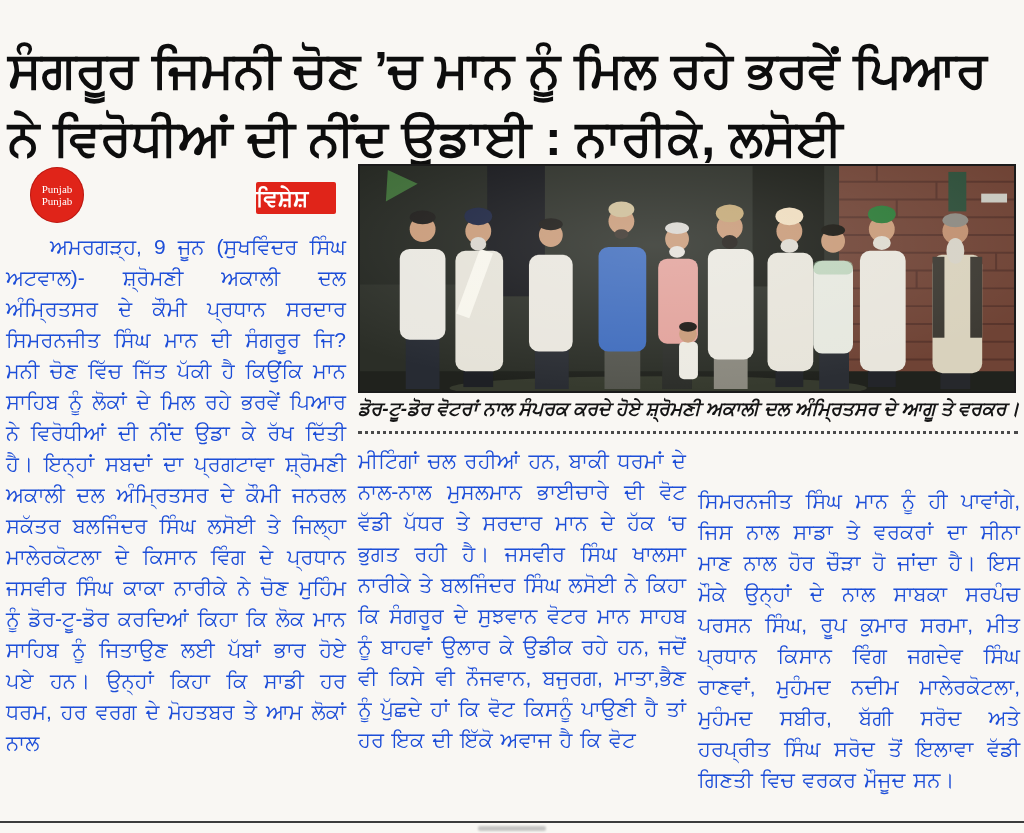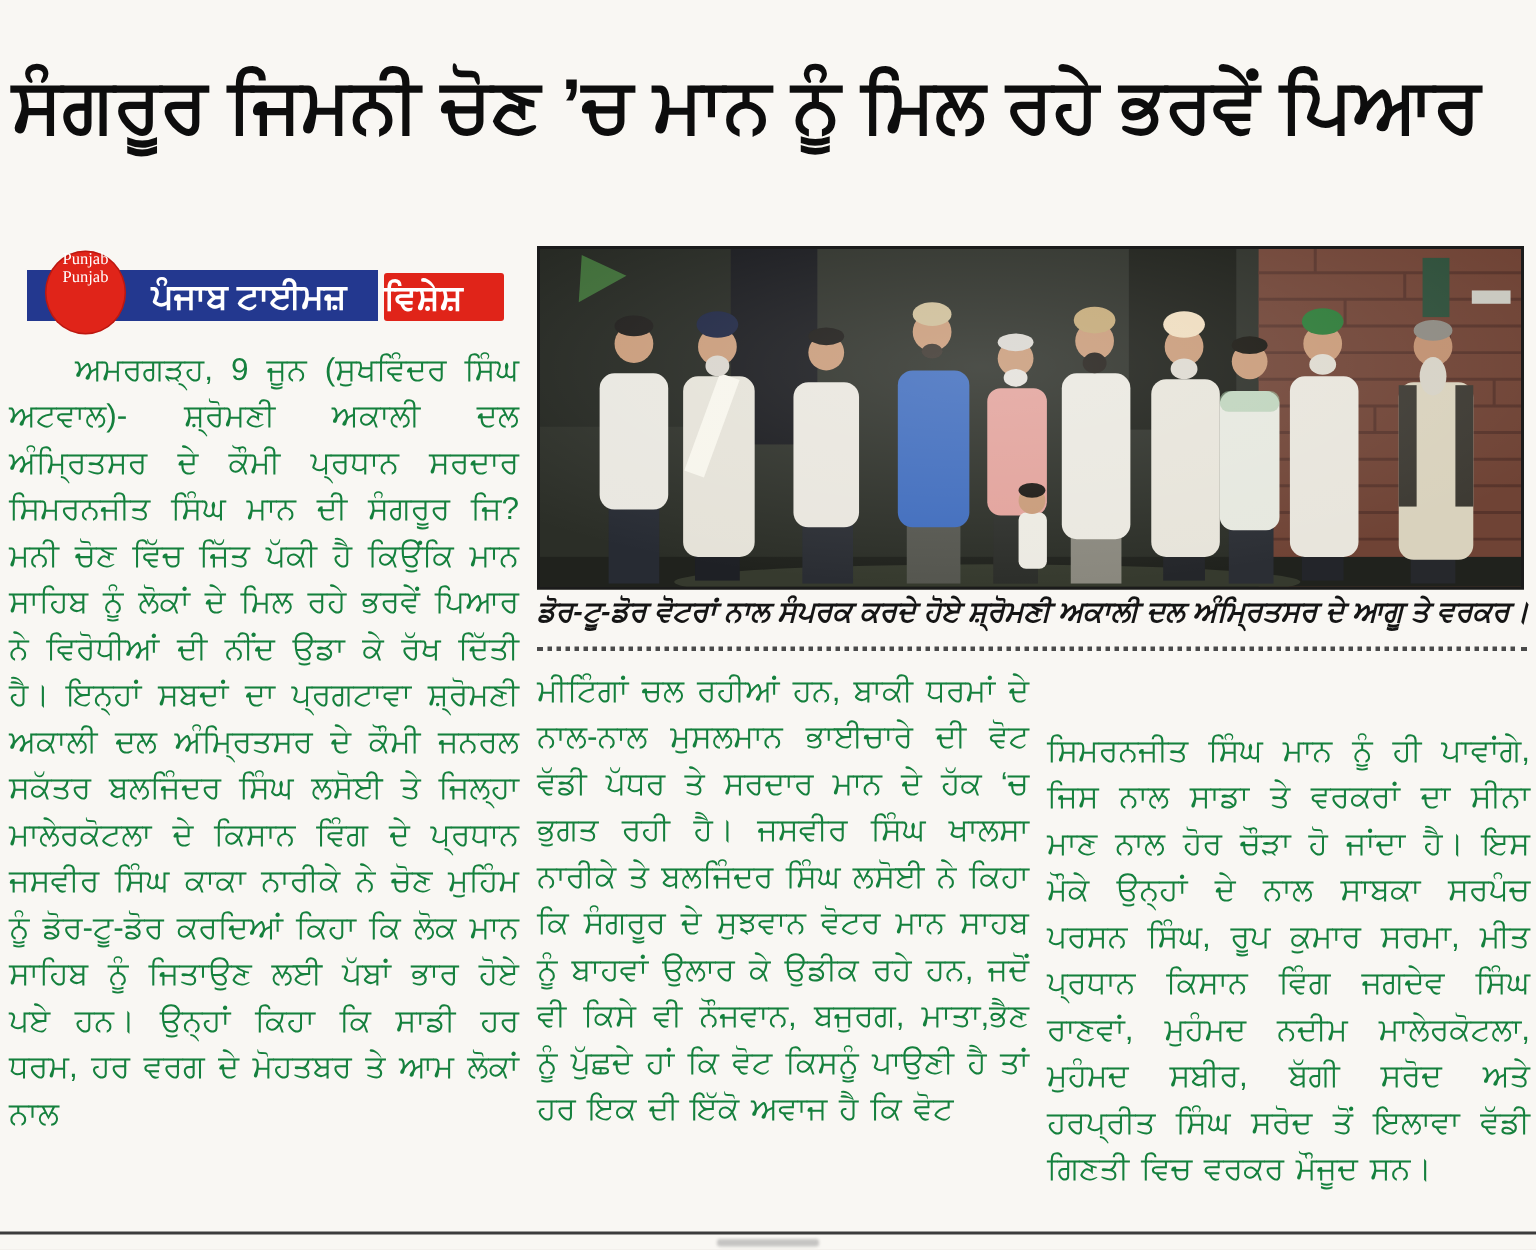--- a/index.html
+++ b/index.html
@@ -21,21 +21,21 @@
   .mast-banner{
     position:absolute;left:18px;top:20px;width:234px;height:34px;
     background:#23388f;color:#fff;font-weight:bold;font-size:23px;
     line-height:34px;text-align:center;padding-left:62px;box-sizing:border-box;
   }
   .mast-logo{
     position:absolute;left:30px;top:7px;width:54px;height:56px;border-radius:50%;
     background:#e02419;color:#fff;z-index:2;
     font-family:"Liberation Serif","DejaVu Serif",serif;
     font-size:11px;line-height:12px;text-align:center;
-    display:flex;flex-direction:column;
+    display:flex;flex-direction:column;justify-content:center;
     box-shadow:0 0 0 1px rgba(120,0,0,.35) inset;
   }
   .mast-badge{
     position:absolute;left:256px;top:22px;width:80px;height:32px;
     background:#e02419;color:#fff;font-weight:bold;font-size:23px;
     line-height:32px;text-align:left;border-radius:2px;
   }
   
   .photo{
     position:absolute;left:358px;top:164px;width:658px;height:229px;
@@ -45,21 +45,21 @@
   .caption{
     position:absolute;left:358px;top:397px;width:662px;
     font-size:19px;font-weight:bold;font-style:italic;color:#151515;line-height:24px;
   }
   .dotline{
     position:absolute;left:358px;top:431px;width:660px;height:0;
     border-top:3px dotted #4a4a4a;
   }
   
   .col{
-    position:absolute;color:#15803d;font-size:21px;line-height:31px;
+    position:absolute;color:#1d4ed8;font-size:21px;line-height:31px;
     text-align:justify;word-spacing:2px;
   }
   .col1{left:6px;top:231px;width:340px;height:592px;text-indent:44px;}
   .col2{left:358px;top:445px;width:328px;height:378px;}
   .col3{left:698px;top:445px;width:322px;height:378px;margin-top:40px;}
   
   .bottom-rule{
     position:absolute;left:0;top:821px;width:1024px;height:0;
     border-top:2px solid #3c3c3c;
   }
@@ -68,24 +68,24 @@
     background:#9b9b9b;opacity:.55;filter:blur(1px);border-radius:2px;
   }
 </style>
 </head>
 <body>
 
 <div id="page">
 
   <h1 class="headline">
     <span>ਸੰਗਰੂਰ ਜਿਮਨੀ ਚੋਣ ’ਚ ਮਾਨ ਨੂੰ ਮਿਲ ਰਹੇ ਭਰਵੇਂ ਪਿਆਰ</span>
+    <span>ਨੇ ਵਿਰੋਧੀਆਂ ਦੀ ਨੀਂਦ ਉਡਾਈ : ਨਾਰੀਕੇ, ਲਸੋਈ</span>
   </h1>
 
   <div class="masthead">
-    <div class="mast-banner">ਪੰਜਾਬ ਟਾਈਮਜ਼</div>
     <div class="mast-logo">
       <span>Punjab</span>
       <span>Punjab</span>
     </div>
     <div class="mast-badge">ਵਿਸ਼ੇਸ਼</div>
   </div>
 
   <div class="photo">
     <svg viewBox="0 0 658 228" preserveAspectRatio="none">
       <defs>

